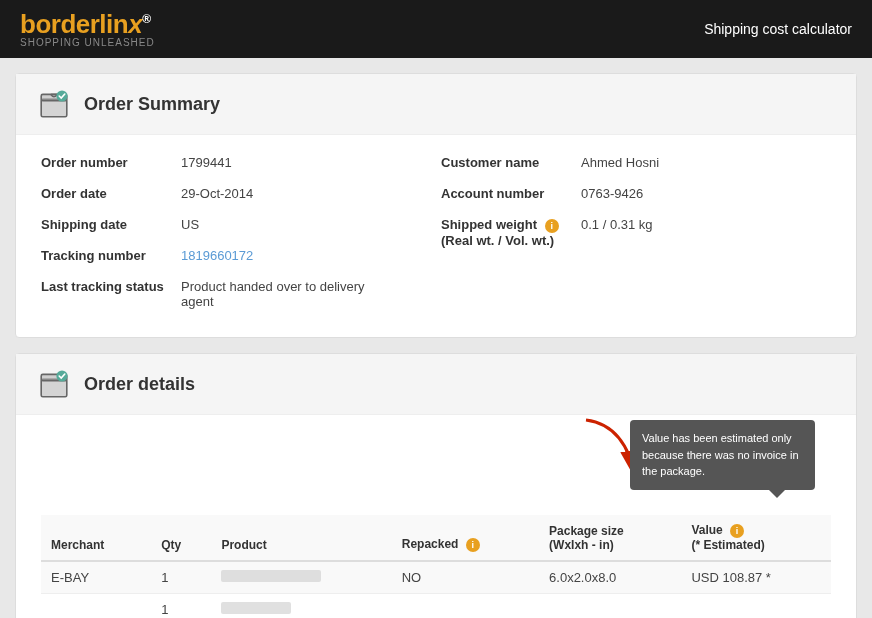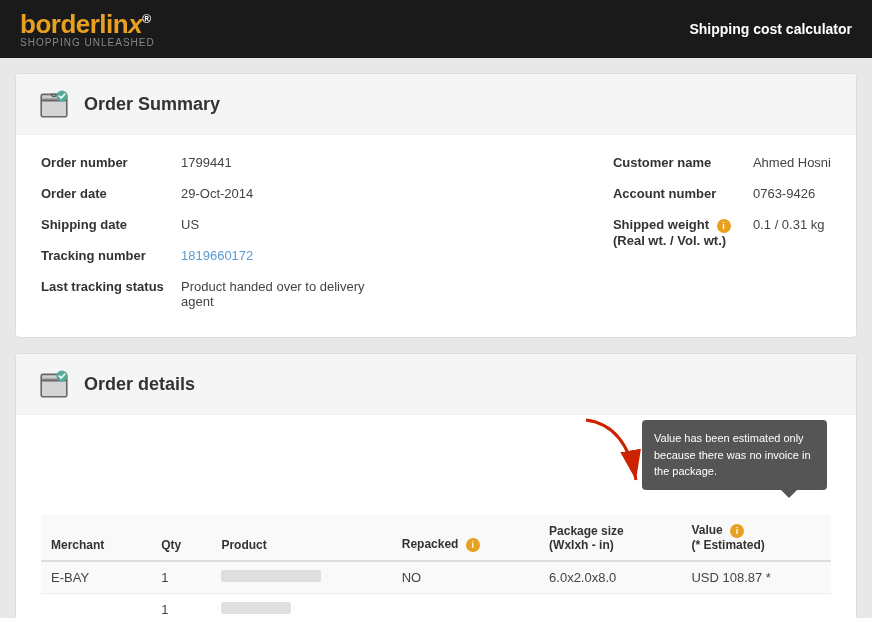--- a/index.html
+++ b/index.html
@@ -37,21 +37,21 @@
     .logo-tagline {
       color: #888;
       font-size: 10px;
       letter-spacing: 1px;
       text-transform: uppercase;
     }
     .header-link {
       color: white;
       font-size: 14px;
       text-decoration: none;
-      font-weight: bold;
+      font-weight: normal;
     }
 
     
     .main-content {
       padding: 15px;
     }
 
     
     .card {
       background: white;
@@ -182,21 +182,20 @@
       bottom: -8px;
       right: 30px;
       border-left: 8px solid transparent;
       border-right: 8px solid transparent;
       border-top: 8px solid #555;
     }
 
     .summary-columns {
       display: flex;
       gap: 60px;
-      justify-content: space-between;
     }
     .summary-col {
       display: flex;
       flex-direction: column;
       gap: 8px;
     }
   </style>
 </head>
 <body>
 
@@ -300,21 +299,21 @@
 
         <svg style="position:absolute; right:175px; top:-10px; width:90px; height:75px;" viewBox="0 0 90 75">
           <defs>
             <marker id="arrowhead" markerWidth="10" markerHeight="7" refX="10" refY="3.5" orient="auto">
               <polygon points="0 0, 10 3.5, 0 7" fill="#cc2200"></polygon>
             </marker>
           </defs>
           <path d="M 20 5 Q 60 10 70 65" stroke="#cc2200" stroke-width="3" fill="none" marker-end="url(#arrowhead)"></path>
         </svg>
 
-        <div class="tooltip-box" style="position:absolute; right:4px; top:-5px;">
+        <div class="tooltip-box" style="position:absolute; right:16px; top:-5px;">
           <span>Value has been estimated only because there was no invoice in the package.</span>
         </div>
       </div>
 
       <table class="order-details-table">
         <thead>
           <tr>
             <th>Merchant</th>
             <th>Qty</th>
             <th>Product</th>

